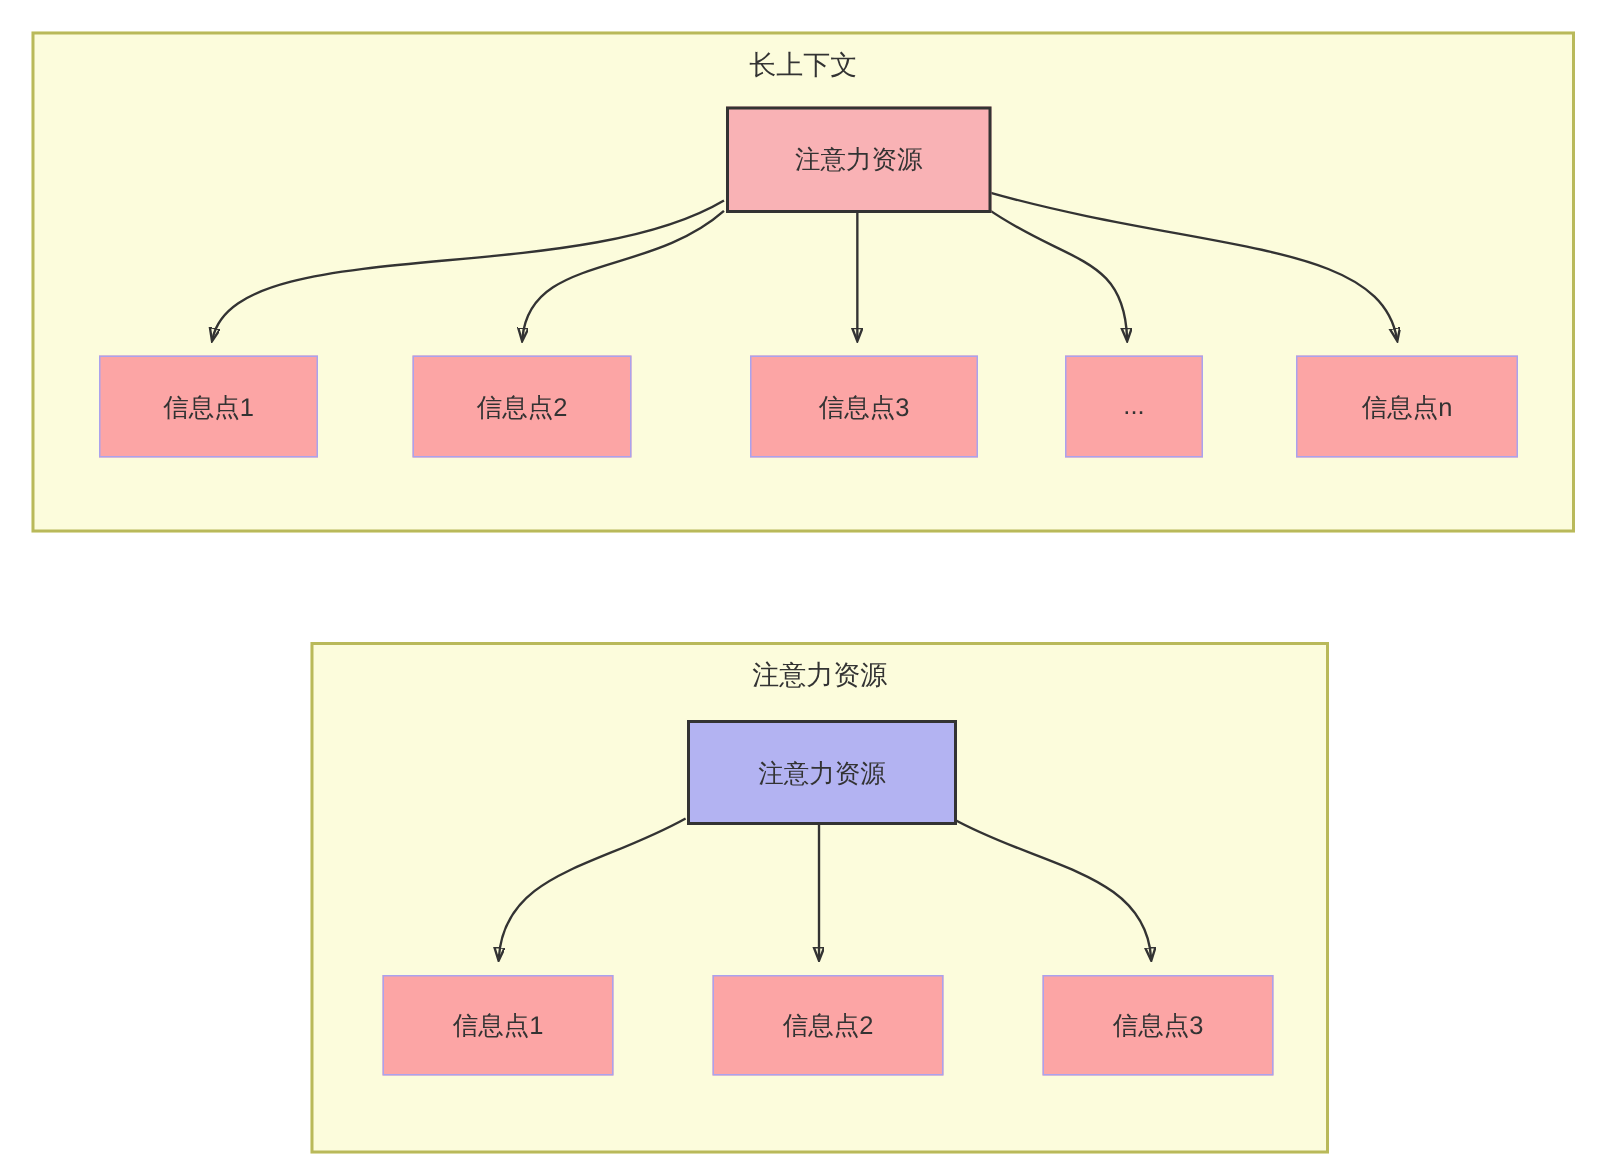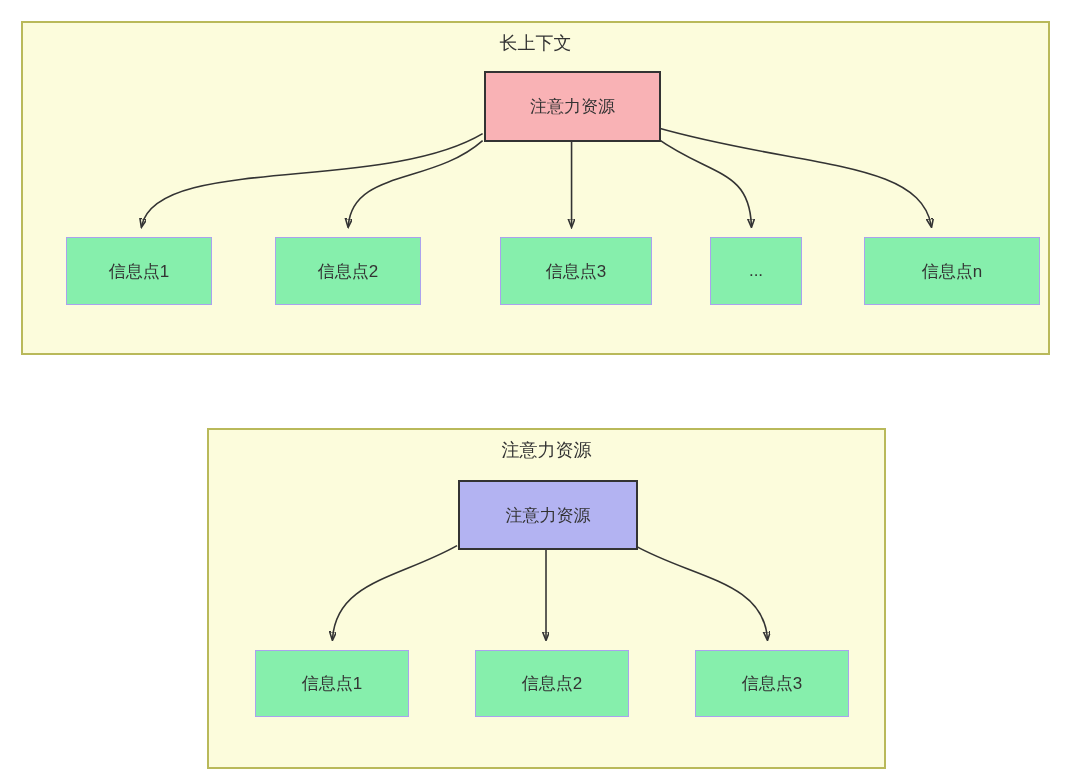--- a/index.html
+++ b/index.html
@@ -40,30 +40,30 @@
     color: #333333;
     z-index: 2;
   }
   .root-node {
     border: 2px solid #333333;
     font-size: 17px;
   }
   .root-pink { background: #f9b2b5; }
   .root-blue { background: #b3b3f2; }
   .info-node {
-    background: #86efac;
+    background: #fca5a5;
     border: 1.5px solid #aaa2ee;
   }
   
   .panel-long .root-node { left: 461px; top: 48px; width: 177px; height: 71px; }
   .ln-1 { left: 43px;  top: 214px; width: 146px; height: 68px; }
   .ln-2 { left: 252px; top: 214px; width: 146px; height: 68px; }
   .ln-3 { left: 477px; top: 214px; width: 152px; height: 68px; }
   .ln-4 { left: 687px; top: 214px; width: 92px;  height: 68px; }
-  .ln-5 { left: 841px; top: 214px; width: 176px; height: 68px; }
+  .ln-5 { left: 841px; top: 214px; width: 148px; height: 68px; }
   
   .panel-short .root-node { left: 249px; top: 50px; width: 180px; height: 70px; }
   .sn-1 { left: 46px;  top: 220px; width: 154px; height: 67px; }
   .sn-2 { left: 266px; top: 220px; width: 154px; height: 67px; }
   .sn-3 { left: 486px; top: 220px; width: 154px; height: 67px; }
   .edges {
     position: absolute;
     left: 0; top: 0;
     width: 100%; height: 100%;
     z-index: 1;

